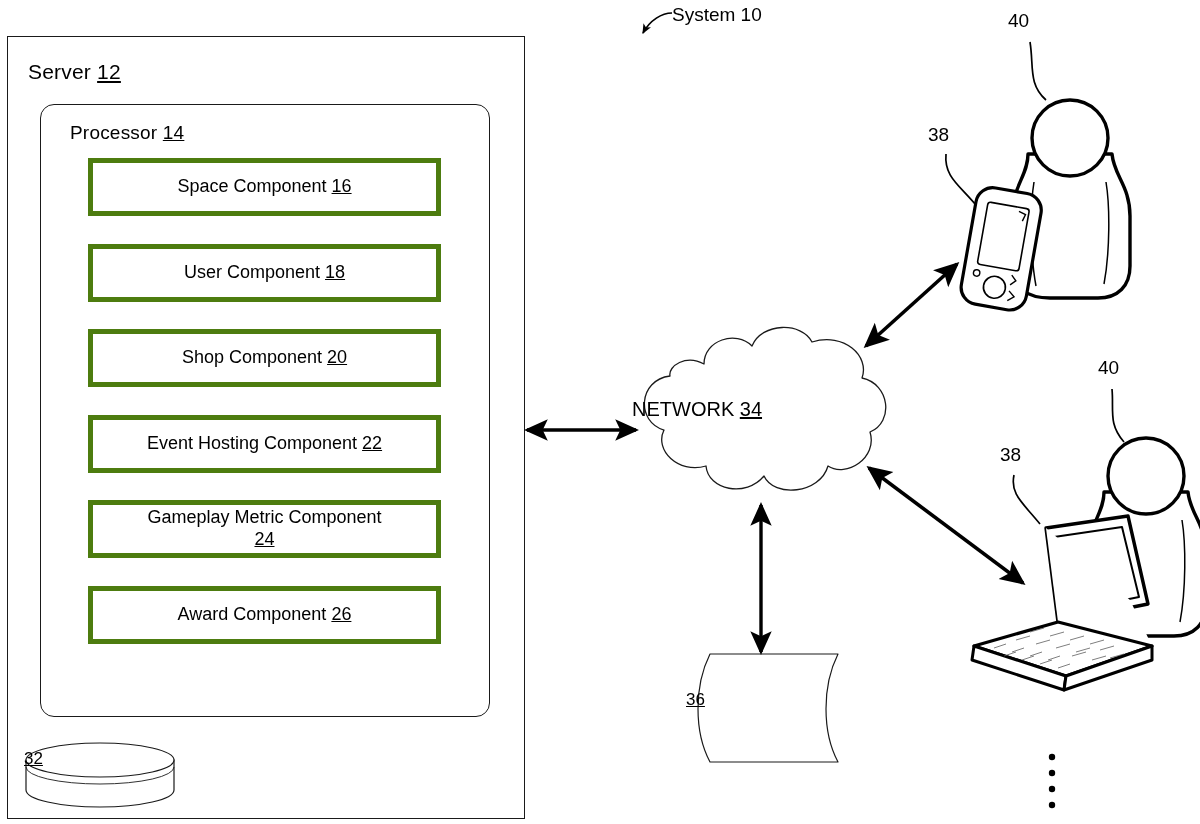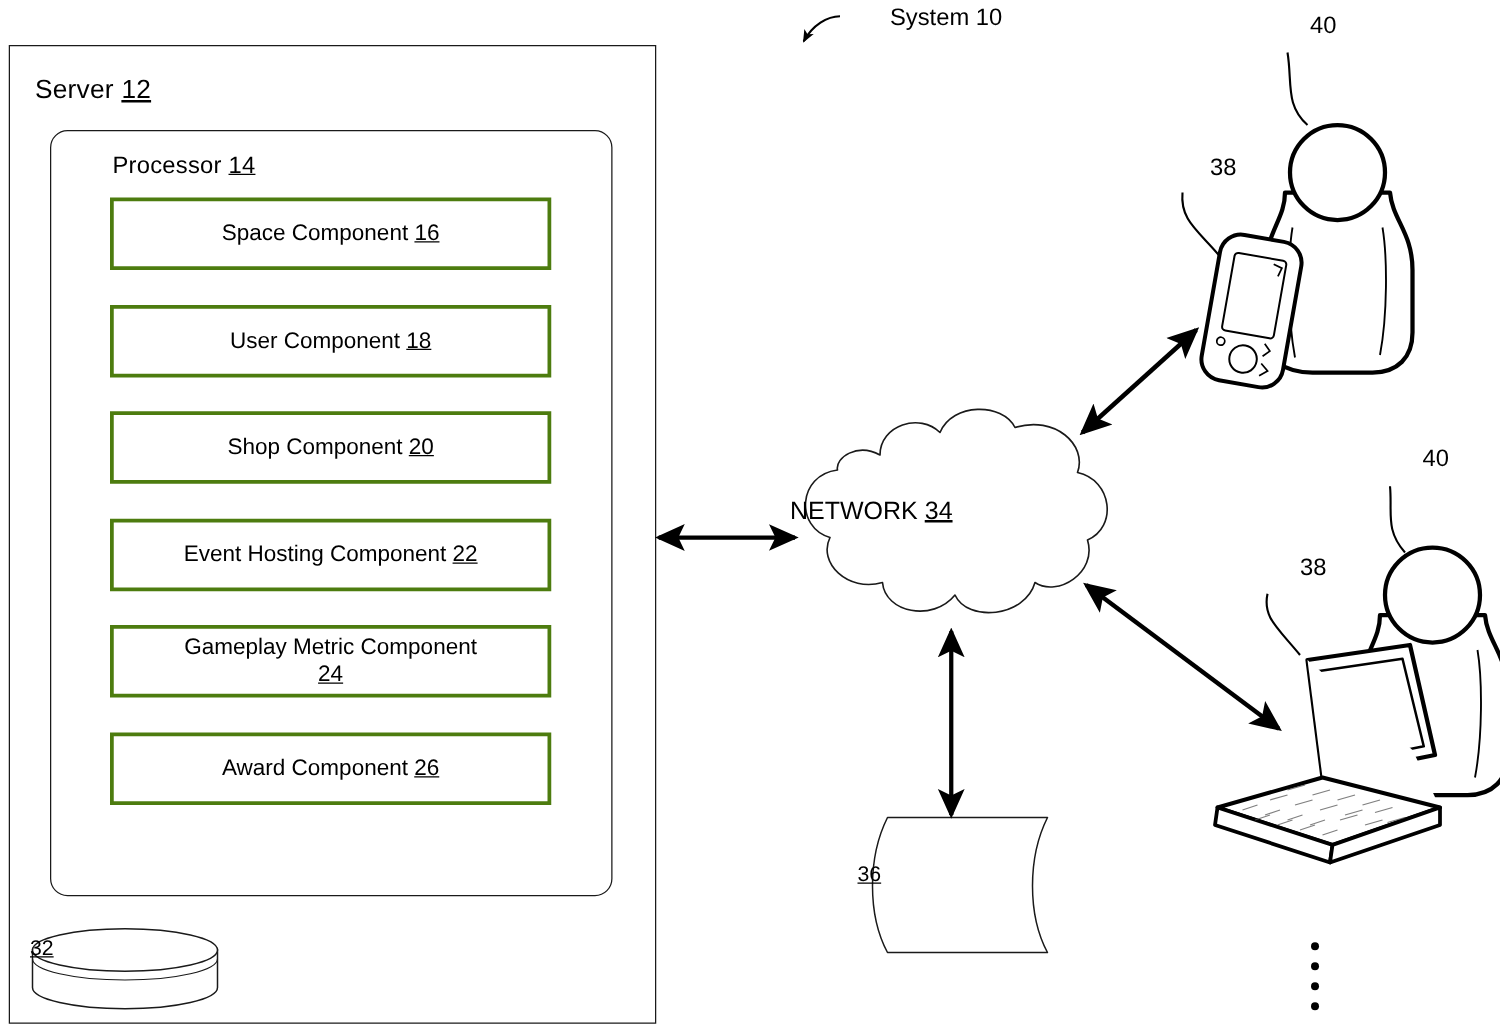--- a/index.html
+++ b/index.html
@@ -48,35 +48,34 @@
     font-size: 21px;
     letter-spacing: .2px;
     white-space: nowrap;
   }
   .processor-title {
     position: absolute;
     left: 70px; top: 122px;
     font-size: 19px;
     letter-spacing: .2px;
     white-space: nowrap;
-    margin-left: 20px;
   }
   .ref { text-decoration: underline; }
 
   #component-stack {
     position: absolute;
     left: 88px; top: 158px;
     width: 353px; height: 486px;
     display: flex;
     flex-direction: column;
     justify-content: space-between;
   }
   .component-box {
     box-sizing: border-box;
-    border: 3px solid #4d7c0f;
+    border: 5px solid #4d7c0f;
     height: 58px;
     display: flex;
     align-items: center;
     justify-content: center;
     text-align: center;
     line-height: 1.22;
     font-size: 18px;
     padding: 0 6px;
   }
   .component-box .lbl { display: inline; }
@@ -124,21 +123,20 @@
     text-align: left;
     font-size: 17px;
     text-decoration: underline;
   }
 
   
   .fig-label {
     position: absolute;
     font-size: 19px;
     white-space: nowrap;
-    margin-left: 40px;
   }
   #label-system { left: 672px; top: 4px; font-size: 19px; }
   #label-40-top { left: 1008px; top: 10px; }
   #label-38-top { left: 928px; top: 124px; }
   #label-40-bot { left: 1098px; top: 357px; }
   #label-38-bot { left: 1000px; top: 444px; }
 </style>
 </head>
 <body>
 

